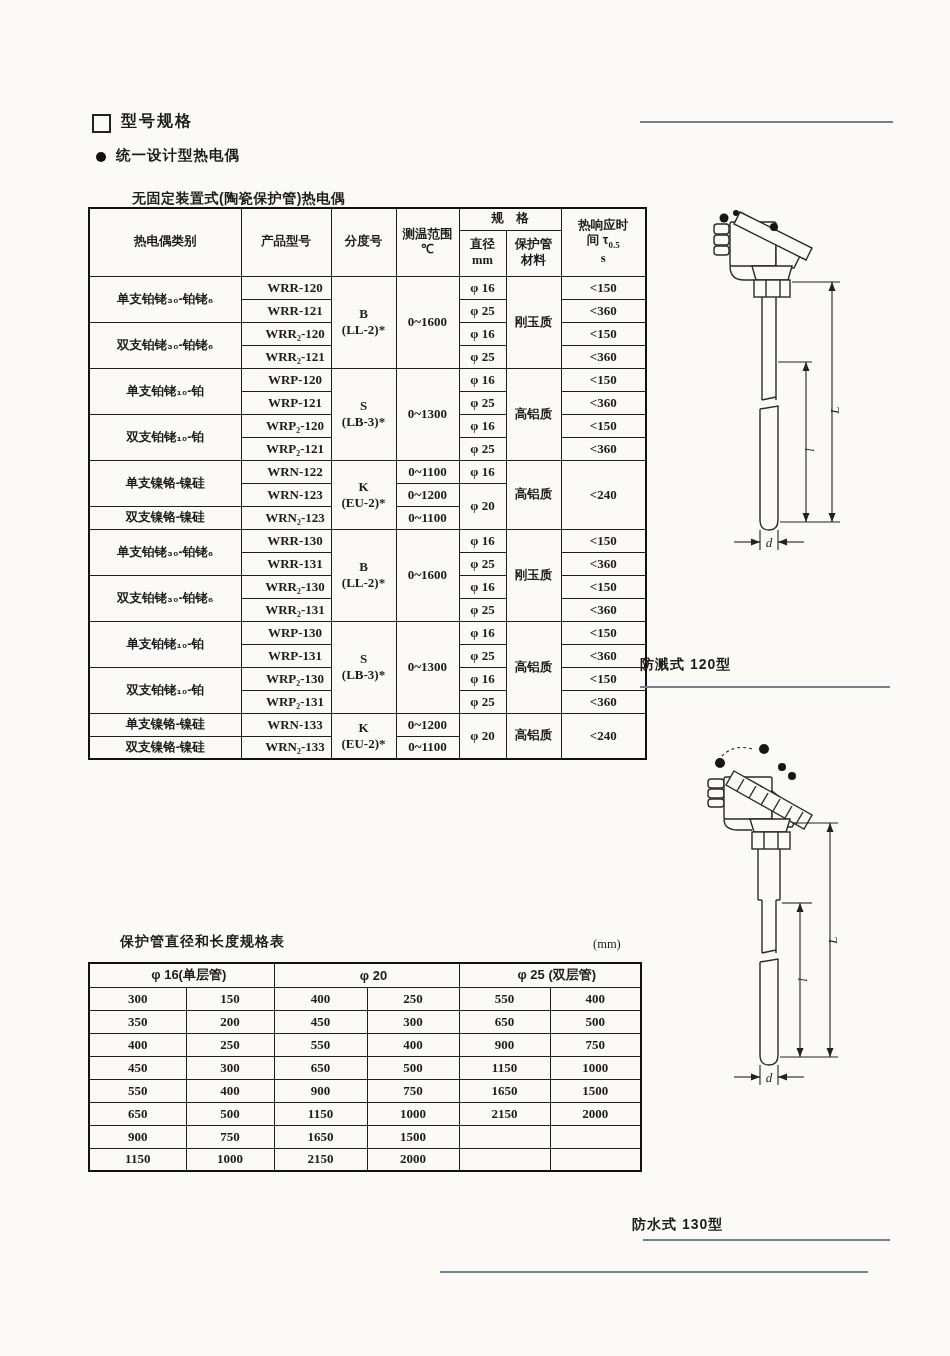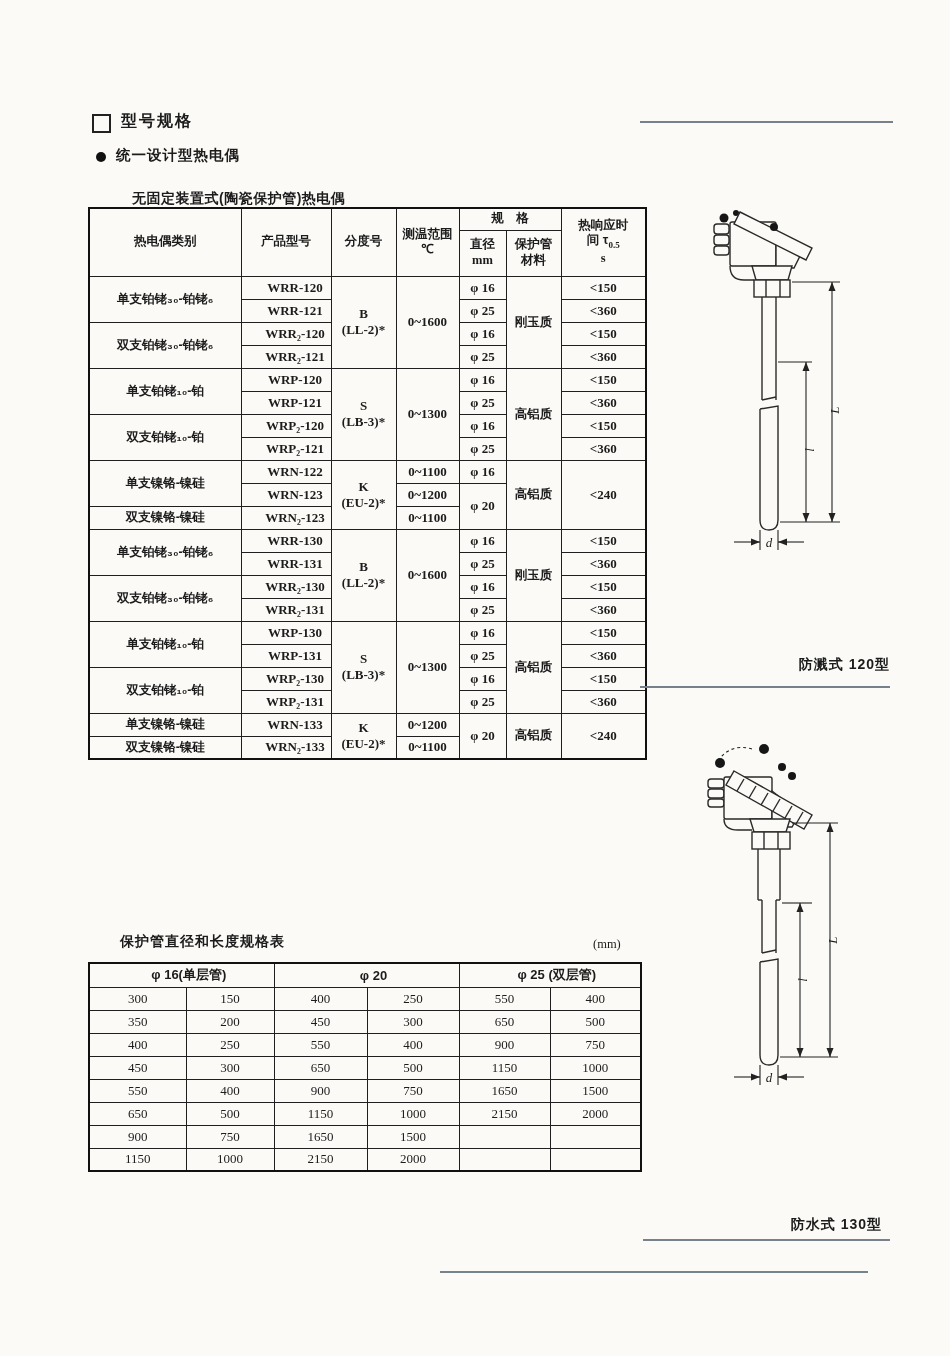--- a/index.html
+++ b/index.html
@@ -31,32 +31,32 @@
   .spec .mod{font-family:"Liberation Serif",serif;font-size:13px;font-weight:600;padding-left:20px;}
   .spec .num{font-family:"Liberation Serif",serif;font-size:13px;font-weight:600;}
   .spec .mat{font-weight:700;margin-left:27px;}
   .pre{white-space:pre-line;}
   sub{font-size:9px;}
 
   .len-title{left:92px;top:933px;font-size:14px;font-weight:700;letter-spacing:1px;margin-left:28px;}
   .len-unit{left:593px;top:937px;font-size:12.5px;font-family:"Liberation Serif",serif;}
   .len{left:88px;top:962px;width:552px;border:2.2px solid #111;}
   .len th{font-size:13px;font-weight:700;padding-left:16px;}
-  .len td{font-family:"Liberation Serif",serif;font-size:13px;font-weight:400;margin-left:14px;}
+  .len td{font-family:"Liberation Serif",serif;font-size:13px;font-weight:700;margin-left:14px;}
   .len thead tr:nth-child(1){height:24px;}
   .len thead tr:nth-child(2){height:26px;}
   .len tbody tr{height:23px;}
 
   
   .rule{height:2px;background:#77818b;}
   .rule-top{left:640px;top:121px;width:253px;}
   .rule-mid{left:640px;top:686px;width:250px;}
   .rule-low{left:643px;top:1239px;width:247px;}
   .rule-long{left:440px;top:1271px;width:428px;background:#76828e;}
-  .caption{width:250px;text-align:right;font-size:14px;font-weight:700;letter-spacing:1px;}
+  .caption{width:250px;text-align:left;font-size:14px;font-weight:700;letter-spacing:1px;}
   .cap1{left:640px;top:656px;}
   .cap2{left:632px;top:1216px;}
   .fig1{left:640px;top:130px;}
   .fig2{left:640px;top:735px;}
   svg{display:block;}
   .ln{stroke:#2a2a2a;stroke-width:1.4;fill:none;}
   .shp{stroke:#2a2a2a;stroke-width:1.4;fill:#fbfaf7;}
   .blk{fill:#161616;stroke:none;}
   .dim{stroke:#222;stroke-width:1.1;fill:none;}
   .ah{fill:#222;stroke:none;}

